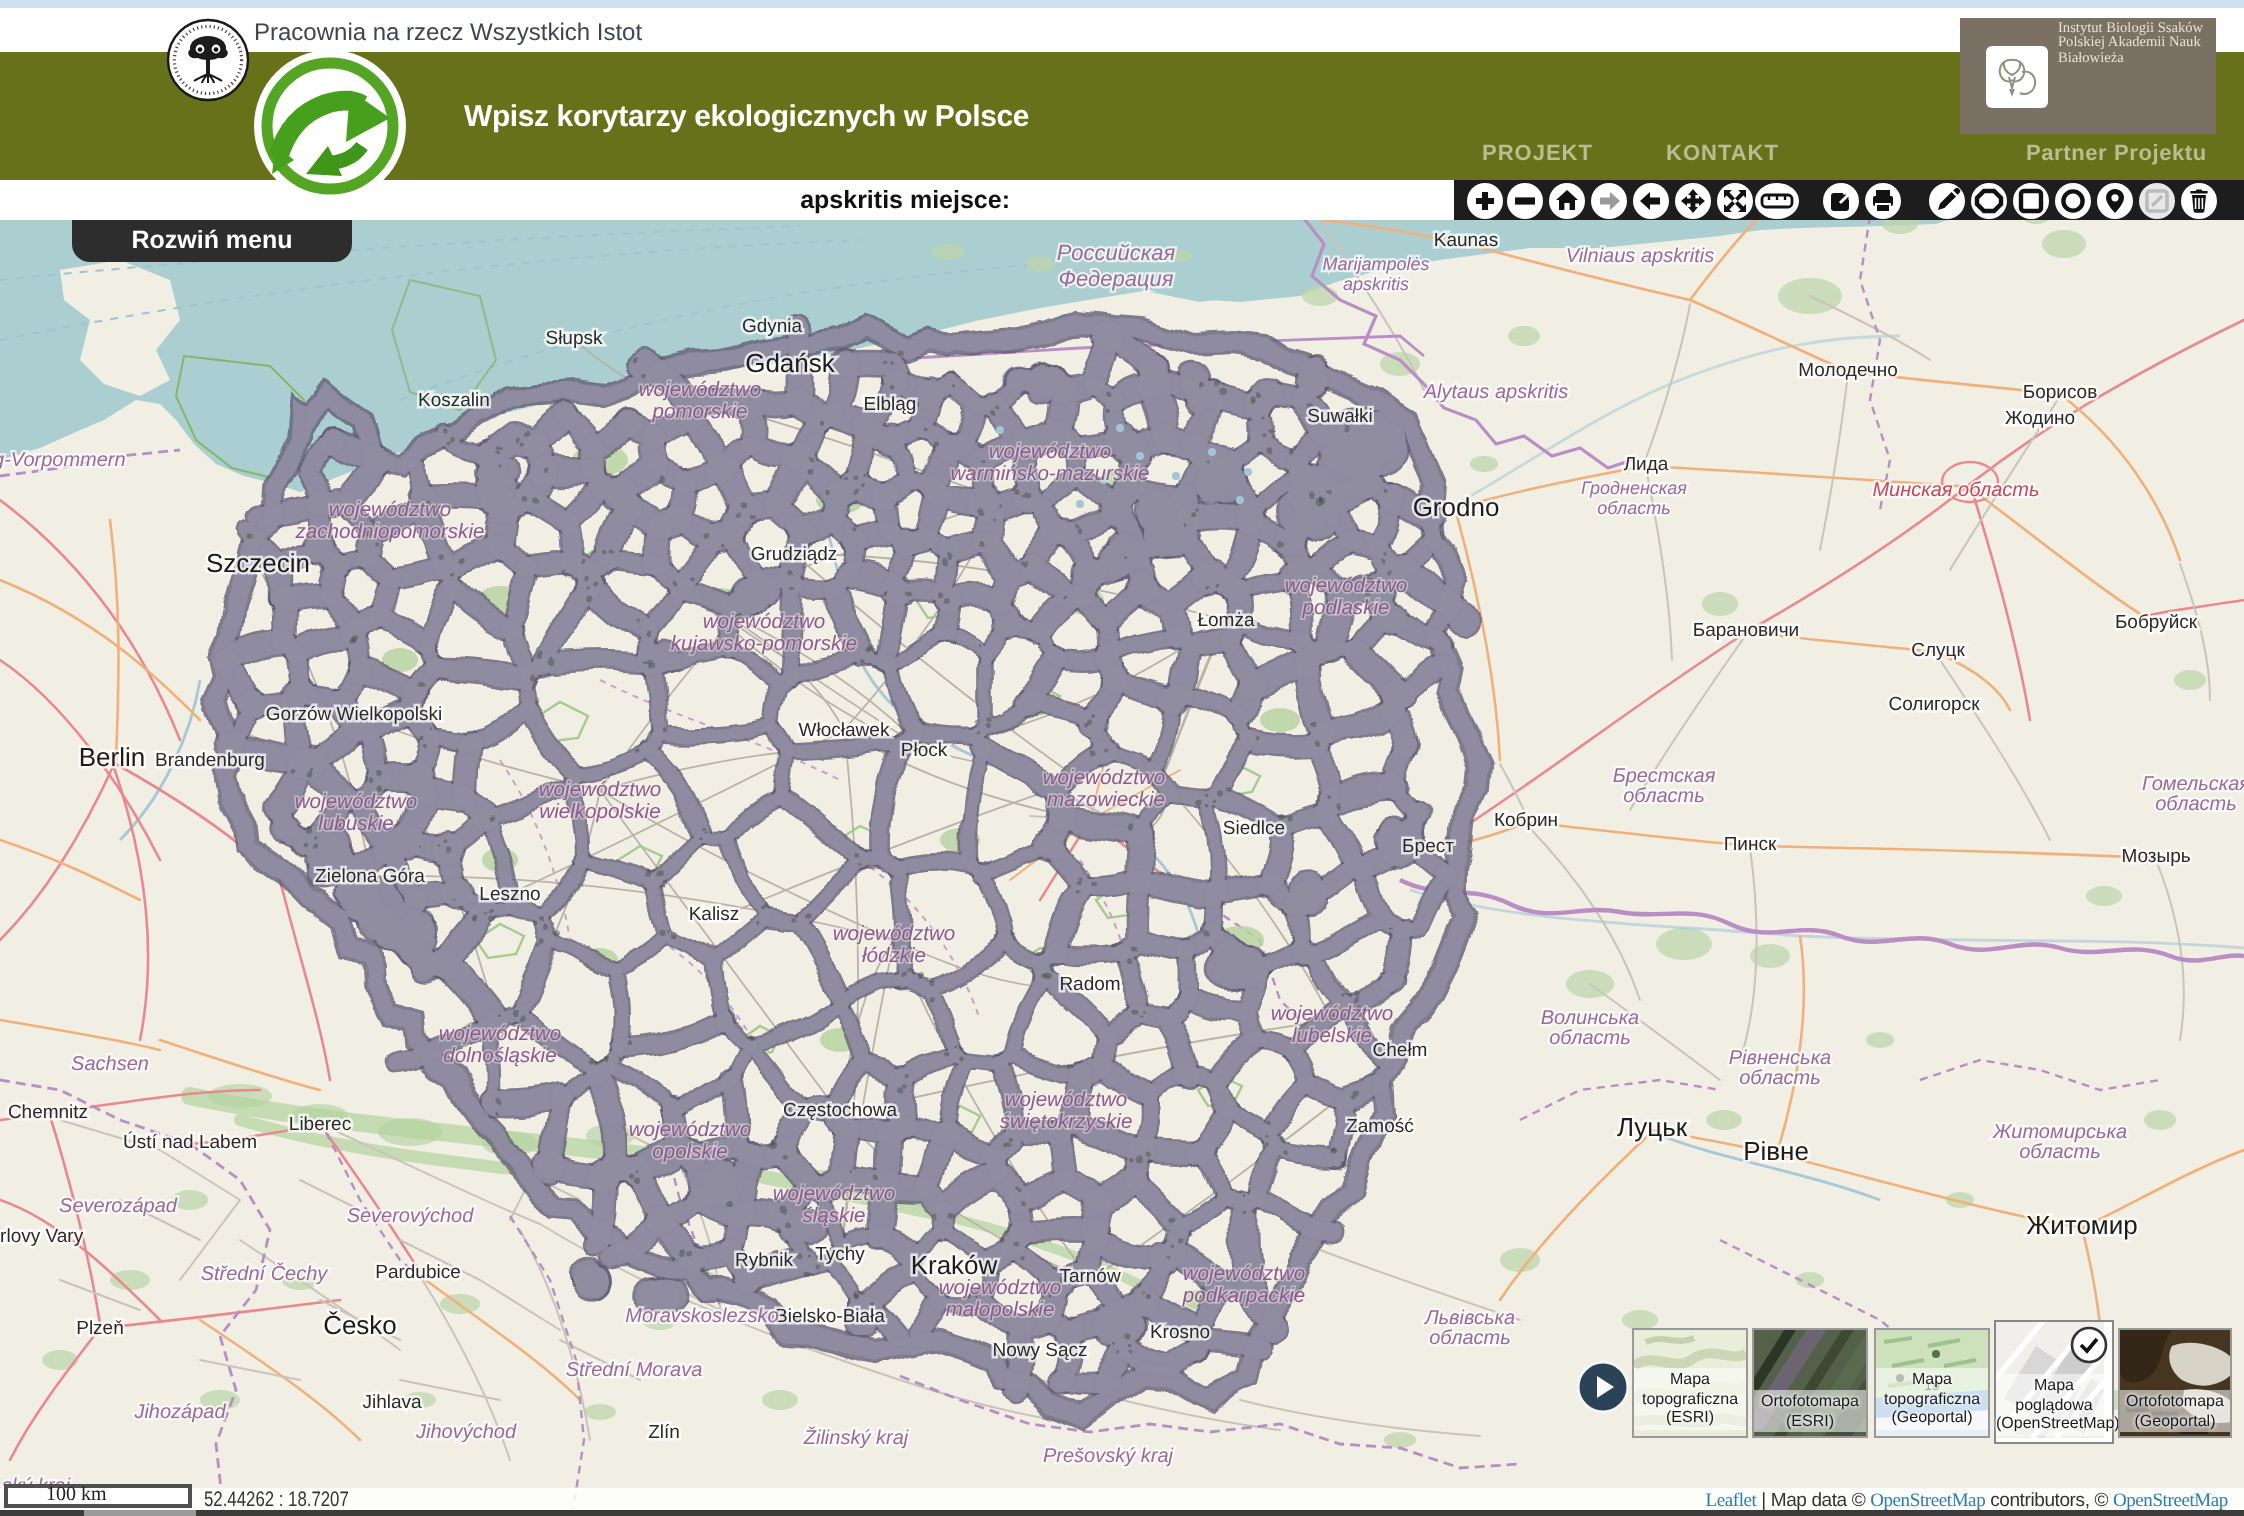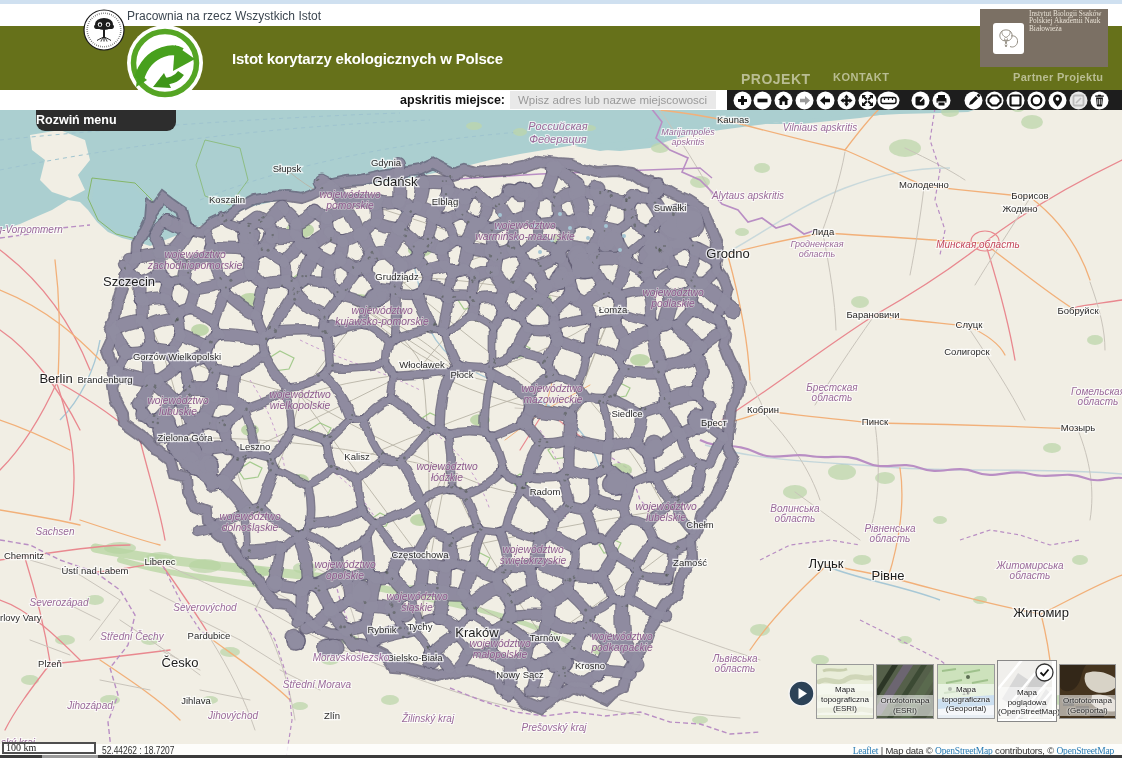--- a/index.html
+++ b/index.html
@@ -1507,38 +1507,37 @@
 </svg>
     <svg class="abs" style="left:127px;top:25px" width="76" height="76" viewBox="0 0 76 76">
 <circle cx="38" cy="38" r="38" fill="#fff"></circle>
 <circle cx="38" cy="38" r="31.5" fill="none" stroke="#55a524" stroke-width="5.5"></circle>
 <path d="M12 54 C16 40 24 31 36 27 C44 24.5 50 25 54 27.5" fill="none" stroke="#47a01d" stroke-width="10"></path>
 <path d="M9 62 C9.5 57 10.5 52 12.5 49 L20 55 Z" fill="#47a01d"></path>
 <path d="M48 20 L68 34 L46 46 Z" fill="#47a01d"></path>
 <path d="M54 48 C50 54 42 57.5 33 56" fill="none" stroke="#3f9619" stroke-width="7"></path>
 <path d="M37 48 L26 62 L44 63 Z" fill="#3f9619"></path>
 </svg>
-    <div class="abs" style="left:232px;top:50px;width:540px;font-size:15px;letter-spacing:-0.2px;font-weight:bold;color:#fff;">Istot korytarzy ekologicznych w Polsce</div>
-    <div class="abs" style="left:741px;top:71px;font-size:14px;letter-spacing:0.5px;font-weight:bold;color:#b9bd92;">PROJEKT</div>
+    <div class="abs" style="left:232px;top:50px;width:540px;font-size:15px;letter-spacing:-0.2px;font-weight:bold;color:#fff;">Wpisz korytarzy ekologicznych w Polsce</div>
+    <div class="abs" style="left:741px;top:71px;font-size:11px;letter-spacing:0.5px;font-weight:bold;color:#b9bd92;">PROJEKT</div>
     <div class="abs" style="left:833px;top:71px;font-size:11px;letter-spacing:0.5px;font-weight:bold;color:#b9bd92;text-align:right;">KONTAKT</div>
     <div class="abs" style="left:985px;top:71px;font-size:11px;letter-spacing:0.3px;font-weight:bold;color:#b9bd92;padding-left:28px;">Partner Projektu</div>
     <div class="abs" style="left:980px;top:9px;width:128px;height:58px;background:#7b7064;"></div>
 <div class="abs" style="left:993px;top:23px;width:31px;height:31px;background:#fff;border-radius:3px;"></div>
 <svg class="abs" style="left:995px;top:25px" width="27" height="27" viewBox="0 0 27 27">
 <g fill="none" stroke="#938d82" stroke-width="1">
 <path d="M7 6 C4.5 8 4 12 6.5 14.5 C8 16 10 16 11 15"></path>
 <path d="M15 6 C17.5 8 18 12 15.5 14.5 C14 16 12 16 11 15"></path>
 <path d="M7 6 C9 4.5 13 4.5 15 6 C15.5 8 14.5 11 11 12.5 C7.5 11 6.5 8 7 6 Z"></path>
 <path d="M9.5 13.5 L11 19 L12.5 13.5 M10 19.5 L11 22 L12 19.5"></path>
 <path d="M16 11 C20 10 23 13 22.5 17 C22 21 18 23 15 21.5"></path>
 </g>
     </svg>
 <div class="abs" style="left:1029px;top:10px;width:85px;white-space:nowrap;font-family:Liberation Serif,serif;font-size:7.3px;line-height:7.4px;color:#e8e1d5;">Instytut Biologii Ssaków<br>Polskiej Akademii Nauk<br>Białowieża</div>
     <div class="abs" style="left:385px;top:90px;width:120px;height:20px;line-height:20px;text-align:right;font-size:12.5px;font-weight:bold;color:#111;white-space:nowrap;">apskritis miejsce:</div>
-    <div class="abs" style="left:510px;top:91px;width:198px;height:18px;background:#e9e9e9;font-size:11.5px;color:#999;padding-left:8px;line-height:18px;">Wpisz adres lub nazwe miejscowosci</div>
     <div class="abs" style="left:727px;top:90px;width:395px;height:20px;background:#1d1d1d;"></div>
     <svg class="abs" style="left:732px;top:90px" width="21" height="21" viewBox="0 0 21 21">
       <circle cx="10.5" cy="10.5" r="9" fill="#fff"></circle>
       <path d="M6 9 h3 v-3 h3 v3 h3 v3 h-3 v3 h-3 v-3 h-3 Z" fill="#111"></path>
     </svg>
     <svg class="abs" style="left:752px;top:90px" width="21" height="21" viewBox="0 0 21 21">
       <circle cx="10.5" cy="10.5" r="9" fill="#fff"></circle>
       <rect x="5.5" y="8.7" width="10" height="3.6" fill="#111"></rect>
     </svg>
     <svg class="abs" style="left:773px;top:90px" width="21" height="21" viewBox="0 0 21 21">
@@ -1601,21 +1600,21 @@
     <svg class="abs" style="left:1068px;top:90px" width="21" height="21" viewBox="0 0 21 21">
       <circle cx="10.5" cy="10.5" r="9" fill="#e8e8e8"></circle>
       <rect x="5.5" y="5.5" width="10" height="10" rx="1.5" fill="none" stroke="#bbb" stroke-width="1.8"></rect>
       <path d="M8 13 L13 8" stroke="#bbb" stroke-width="1.6"></path>
     </svg>
     <svg class="abs" style="left:1089px;top:90px" width="21" height="21" viewBox="0 0 21 21">
       <circle cx="10.5" cy="10.5" r="9" fill="#fff"></circle>
       <path d="M7 7.5 h7 l-0.8 8 a1 1 0 0 1 -1 0.9 h-3.4 a1 1 0 0 1 -1 -0.9 Z M6.2 6.8 h8.6 v-1.3 h-2.6 l-0.5 -0.8 h-2.4 l-0.5 0.8 h-2.6 Z" fill="#111"></path>
       <path d="M8.8 9 v5.5 M10.5 9 v5.5 M12.2 9 v5.5" stroke="#fff" stroke-width="0.8"></path>
     </svg>
-    <div class="abs" style="left:36px;top:110px;width:140px;height:21px;background:#2d2d2d;border-radius:0 0 9px 9px;color:#fff;font-size:12.5px;font-weight:bold;line-height:20px;">Rozwiń menu</div>
+    <div class="abs" style="left:36px;top:110px;width:140px;height:21px;background:#2d2d2d;border-radius:0 0 9px 9px;color:#fff;font-size:12.5px;font-weight:bold;text-align:center;line-height:20px;">Rozwiń menu</div>
     <svg class="abs" style="left:788px;top:680px" width="27" height="27" viewBox="0 0 27 27">
 <circle cx="13.5" cy="13.5" r="12.5" fill="#2c4257" stroke="#f5f5f5" stroke-width="1.5"></circle>
 <path d="M10.5 8 L19 13.5 L10.5 19 Z" fill="#fff"></path>
     </svg>
     <div class="abs" style="left:816px;top:664px;width:58px;height:55px;background:#fff;border:1px solid #999;box-sizing:border-box;overflow:hidden;"><svg width="56" height="53" viewBox="0 0 56 53">
         <rect width="56" height="53" fill="#e9edd9"></rect>
         <path d="M0 18 C10 10 20 22 30 14 C40 8 48 16 56 12" stroke="#cfd6b8" stroke-width="5" fill="none"></path>
         <path d="M0 34 C12 28 24 38 36 30 C44 26 50 32 56 28" stroke="#dde3c8" stroke-width="6" fill="none"></path>
         <path d="M6 6 C14 2 22 8 30 4" stroke="#c8cfae" stroke-width="3" fill="none"></path>
         <path d="M0 46 C14 42 30 50 44 44 L56 46" stroke="#d4dabb" stroke-width="5" fill="none"></path>
@@ -1657,17 +1656,17 @@
         <rect x="3" y="34" width="11" height="7" fill="#16100a"></rect>
         <rect x="16" y="41" width="13" height="6" fill="#1d150d"></rect>
         <rect x="30" y="47" width="14" height="5" fill="#2a2014"></rect>
       </svg></div>
     <div class="abs" style="left:1060px;top:695px;width:55px;font-size:8px;line-height:9.5px;text-align:center;color:#1a1a1a;text-shadow:0 0 2px #fff,0 0 2px #fff;background:rgba(255,255,255,0.55);padding:1px 0;">Ortofotomapa<br>(Geoportal)</div>
     <svg class="abs" style="left:1035px;top:663px" width="19" height="19" viewBox="0 0 19 19">
 <circle cx="9.5" cy="9.5" r="8.5" fill="#fff" stroke="#333" stroke-width="1.3"></circle>
 <path d="M5.5 9.5 L8.5 12.5 L13.5 6.5" fill="none" stroke="#111" stroke-width="1.8"></path>
     </svg>
     <div class="abs" style="left:0;top:744px;width:1122px;height:12px;background:rgba(255,255,255,0.85);"></div>
-    <div class="abs" style="left:2px;top:742px;width:94px;height:12px;background:#fff;border:2px solid #4f4f4f;box-sizing:border-box;font-family:Liberation Serif,serif;font-size:10px;color:#222;line-height:8px;padding-left:2px;">100 km</div>
+    <div class="abs" style="left:2px;top:742px;width:94px;height:12px;background:#fff;border:2px solid #4f4f4f;box-sizing:border-box;font-family:Liberation Serif,serif;font-size:10px;color:#222;line-height:8px;padding-left:19px;">100 km</div>
     <div class="abs" style="left:102px;top:744px;font-size:10.5px;transform:scaleX(0.8);transform-origin:0 0;color:#333;">52.44262 : 18.7207</div>
     <div class="abs" style="left:0;top:744px;width:1114px;height:12px;font-size:9.5px;letter-spacing:-0.2px;color:#333;text-align:right;line-height:13px;"><span style="color:#2a7cb4;font-family:Liberation Serif,serif;">Leaflet</span> | Map data © <span style="color:#2a7cb4;font-family:Liberation Serif,serif;">OpenStreetMap</span> contributors, © <span style="color:#2a7cb4;font-family:Liberation Serif,serif;">OpenStreetMap</span></div>
     <div class="abs" style="left:0;top:755px;width:1122px;height:3px;background:#3b3b3b;"></div>
     <div class="abs" style="left:42px;top:755px;width:56px;height:3px;background:#9a9a9a;"></div>
   </div>
 </body></html>

